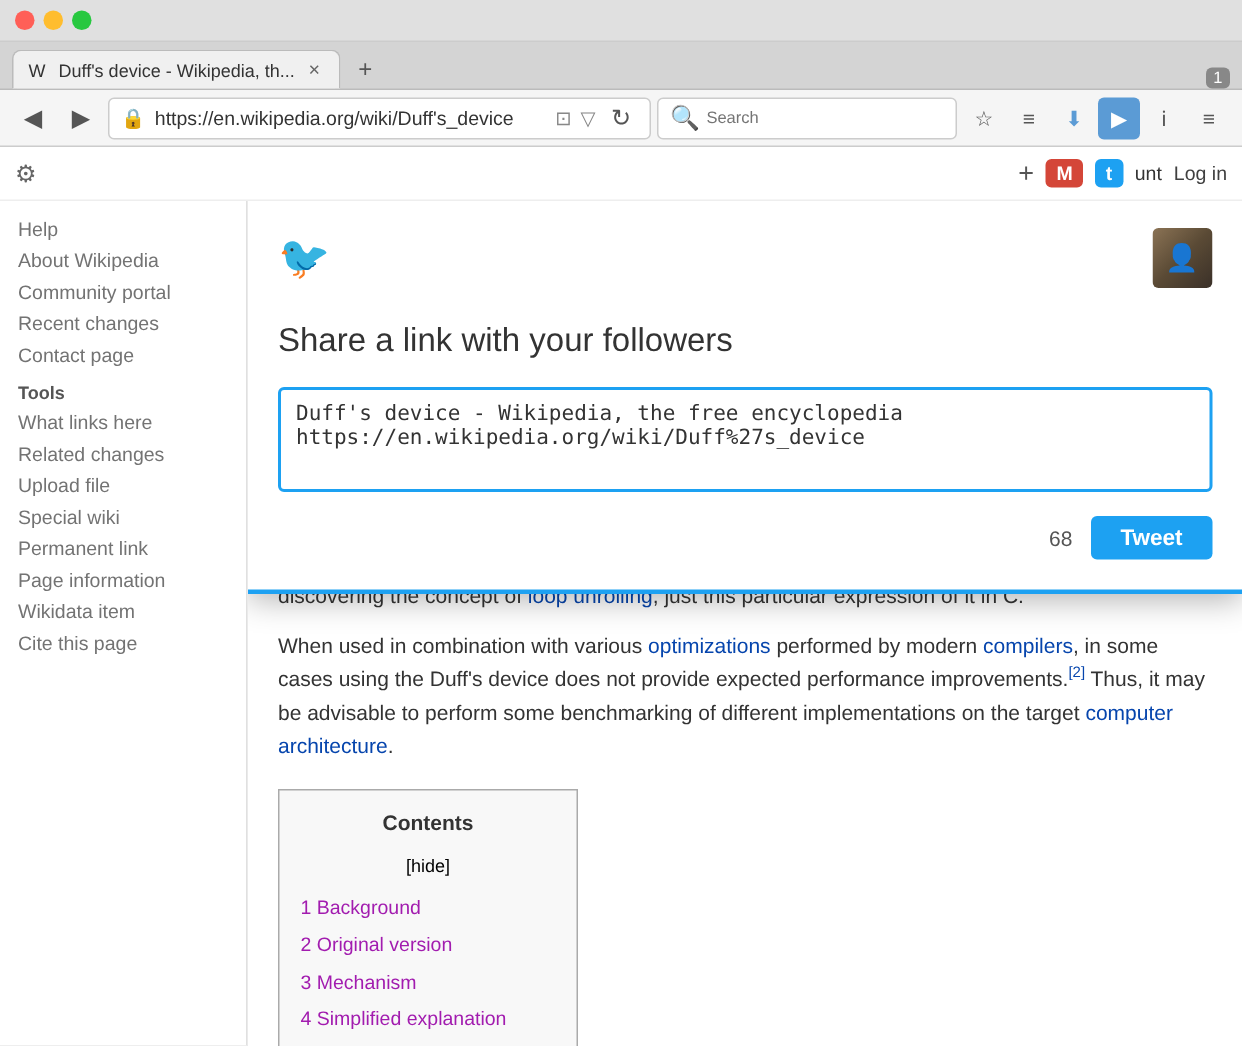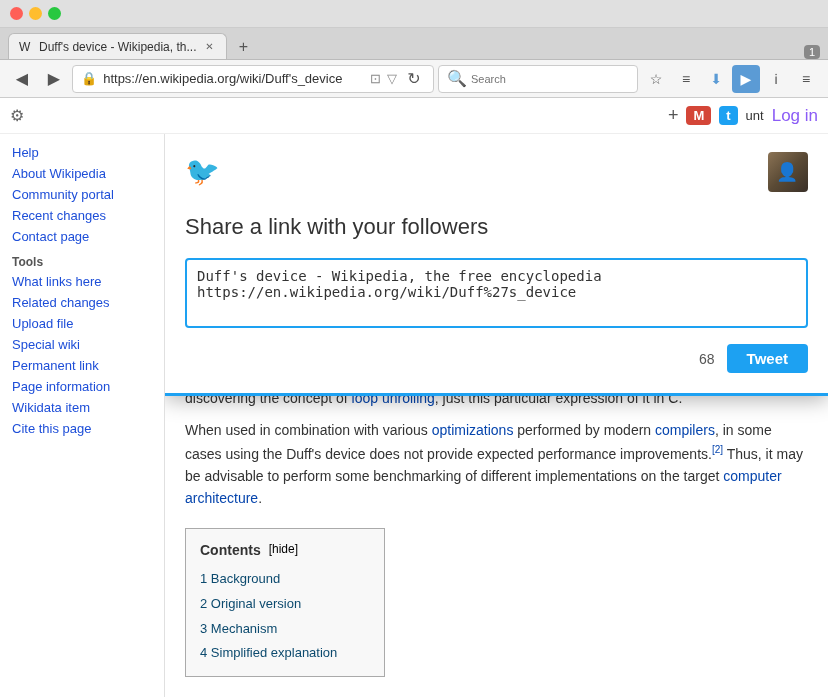--- a/index.html
+++ b/index.html
@@ -147,21 +147,21 @@
     .sidebar {
       width: 165px;
       background: white;
       border-right: 1px solid #e0e0e0;
       padding: 8px 0;
       font-size: 13px;
       overflow-y: auto;
     }
     .sidebar-item {
       padding: 3px 12px;
-      color: #1d4ed8;
+      color: #737373;
       cursor: pointer;
       font-size: 13px;
     }
     .sidebar-section {
       padding: 4px 12px 2px;
       font-weight: bold;
       font-size: 12px;
       color: #555;
       margin-top: 4px;
     }
@@ -186,28 +186,28 @@
       background: #f8f8f8;
       padding: 10px 14px;
       display: inline-block;
       min-width: 200px;
       margin-top: 8px;
     }
     .contents-title {
       font-weight: bold;
       font-size: 14px;
       margin-bottom: 6px;
-      display: flex; align-items: center; gap: 8px;
+      display: flex; align-items: center; gap: 8px; flex-direction: column;
     }
     .contents-hide {
       color: #000000; font-size: 12px; font-weight: normal; cursor: pointer;
     }
     .contents-list { list-style: none; padding: 0; }
     .contents-list li { padding: 2px 0; font-size: 13px; }
-    .contents-list a { color: #0c4a6e; text-decoration: none; }
+    .contents-list a { color: #a21caf; text-decoration: none; }
 
     
     .twitter-popup {
       position: absolute;
       top: 0;
       left: 0;
       right: 0;
       background: white;
       border-bottom: 3px solid #1da1f2;
       box-shadow: 0 4px 20px rgba(0,0,0,0.3);
@@ -322,21 +322,21 @@
   </div>
 </div>
 
 <div class="wiki-toolbar">
   <span class="gear-icon">⚙</span>
   <div class="wiki-toolbar-right">
     <span style="font-size:18px;color:#555;cursor:pointer;">+</span>
     <span style="background:#d44638;color:white;border-radius:4px;padding:2px 7px;font-size:13px;font-weight:bold;cursor:pointer;">M</span>
     <span style="background:#1da1f2;color:white;border-radius:4px;padding:2px 7px;font-size:13px;font-weight:bold;cursor:pointer;">t</span>
     <span style="color:#333;font-size:13px;cursor:pointer;">unt</span>
-    <span style="color:#8b5cf6;font-size:17px;cursor:pointer;">Log in</span>
+    <span style="color:#404040;font-size:13px;cursor:pointer;">Log in</span>
   </div>
 </div>
 
 <div class="content-area">
 
   <div class="sidebar">
     <div class="sidebar-item">Help</div>
     <div class="sidebar-item">About Wikipedia</div>
     <div class="sidebar-item">Community portal</div>
     <div class="sidebar-item">Recent changes</div>

